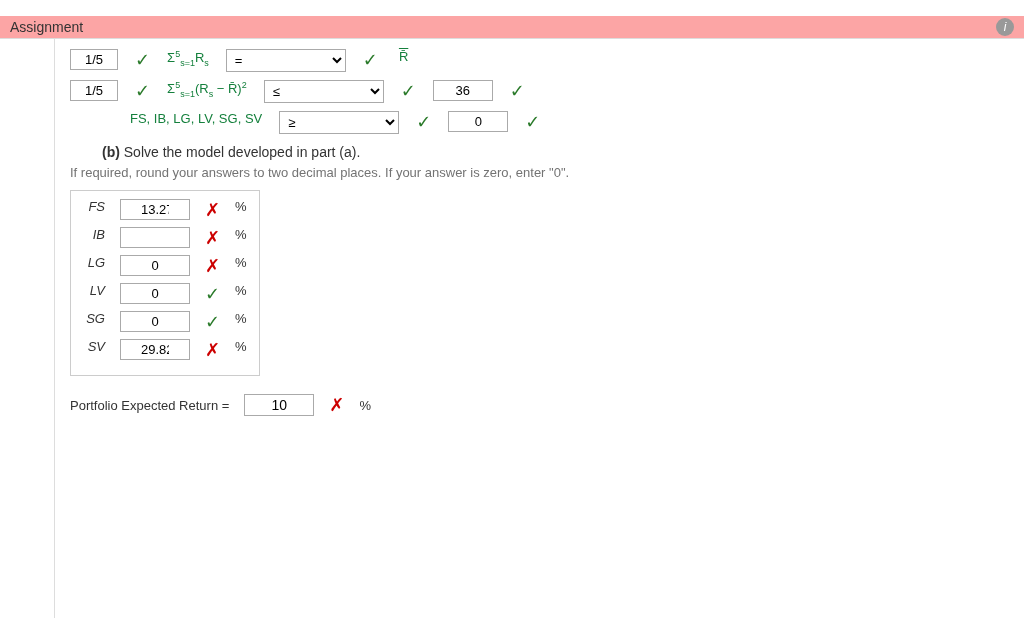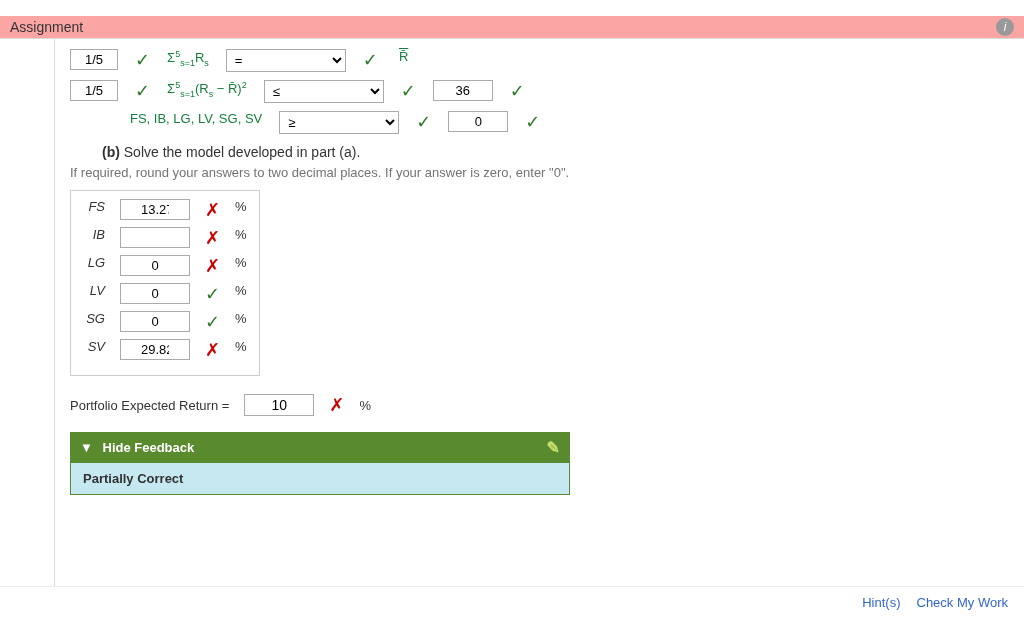--- a/index.html
+++ b/index.html
@@ -340,36 +340,18 @@
 
         
         <div class="portfolio-row">
           <span>Portfolio Expected Return =</span>
           <input class="portfolio-input" type="text" value="10" style="">
           <span class="status-icon wrong">✗</span>
           <span>%</span>
         </div>
 
         
-        <div class="feedback-section">
-          <div class="feedback-header">
-            <div>
-              <span class="triangle">▼</span>
-              <span>Hide Feedback</span>
-            </div>
-            <span class="pencil-icon">✎</span>
-          </div>
-          <div class="feedback-body">
-            <div class="feedback-status">
-              <strong>Partially Correct</strong>
-            </div>
-          </div>
-        </div>
 
       </div>
     </div>
   </div>
 
-  <div class="bottom-bar">
-    <a class="hint-link" href="#">Hint(s)</a>
-    <a class="check-work-link" href="#">Check My Work</a>
-  </div>
 </div>
 
 </body></html>

